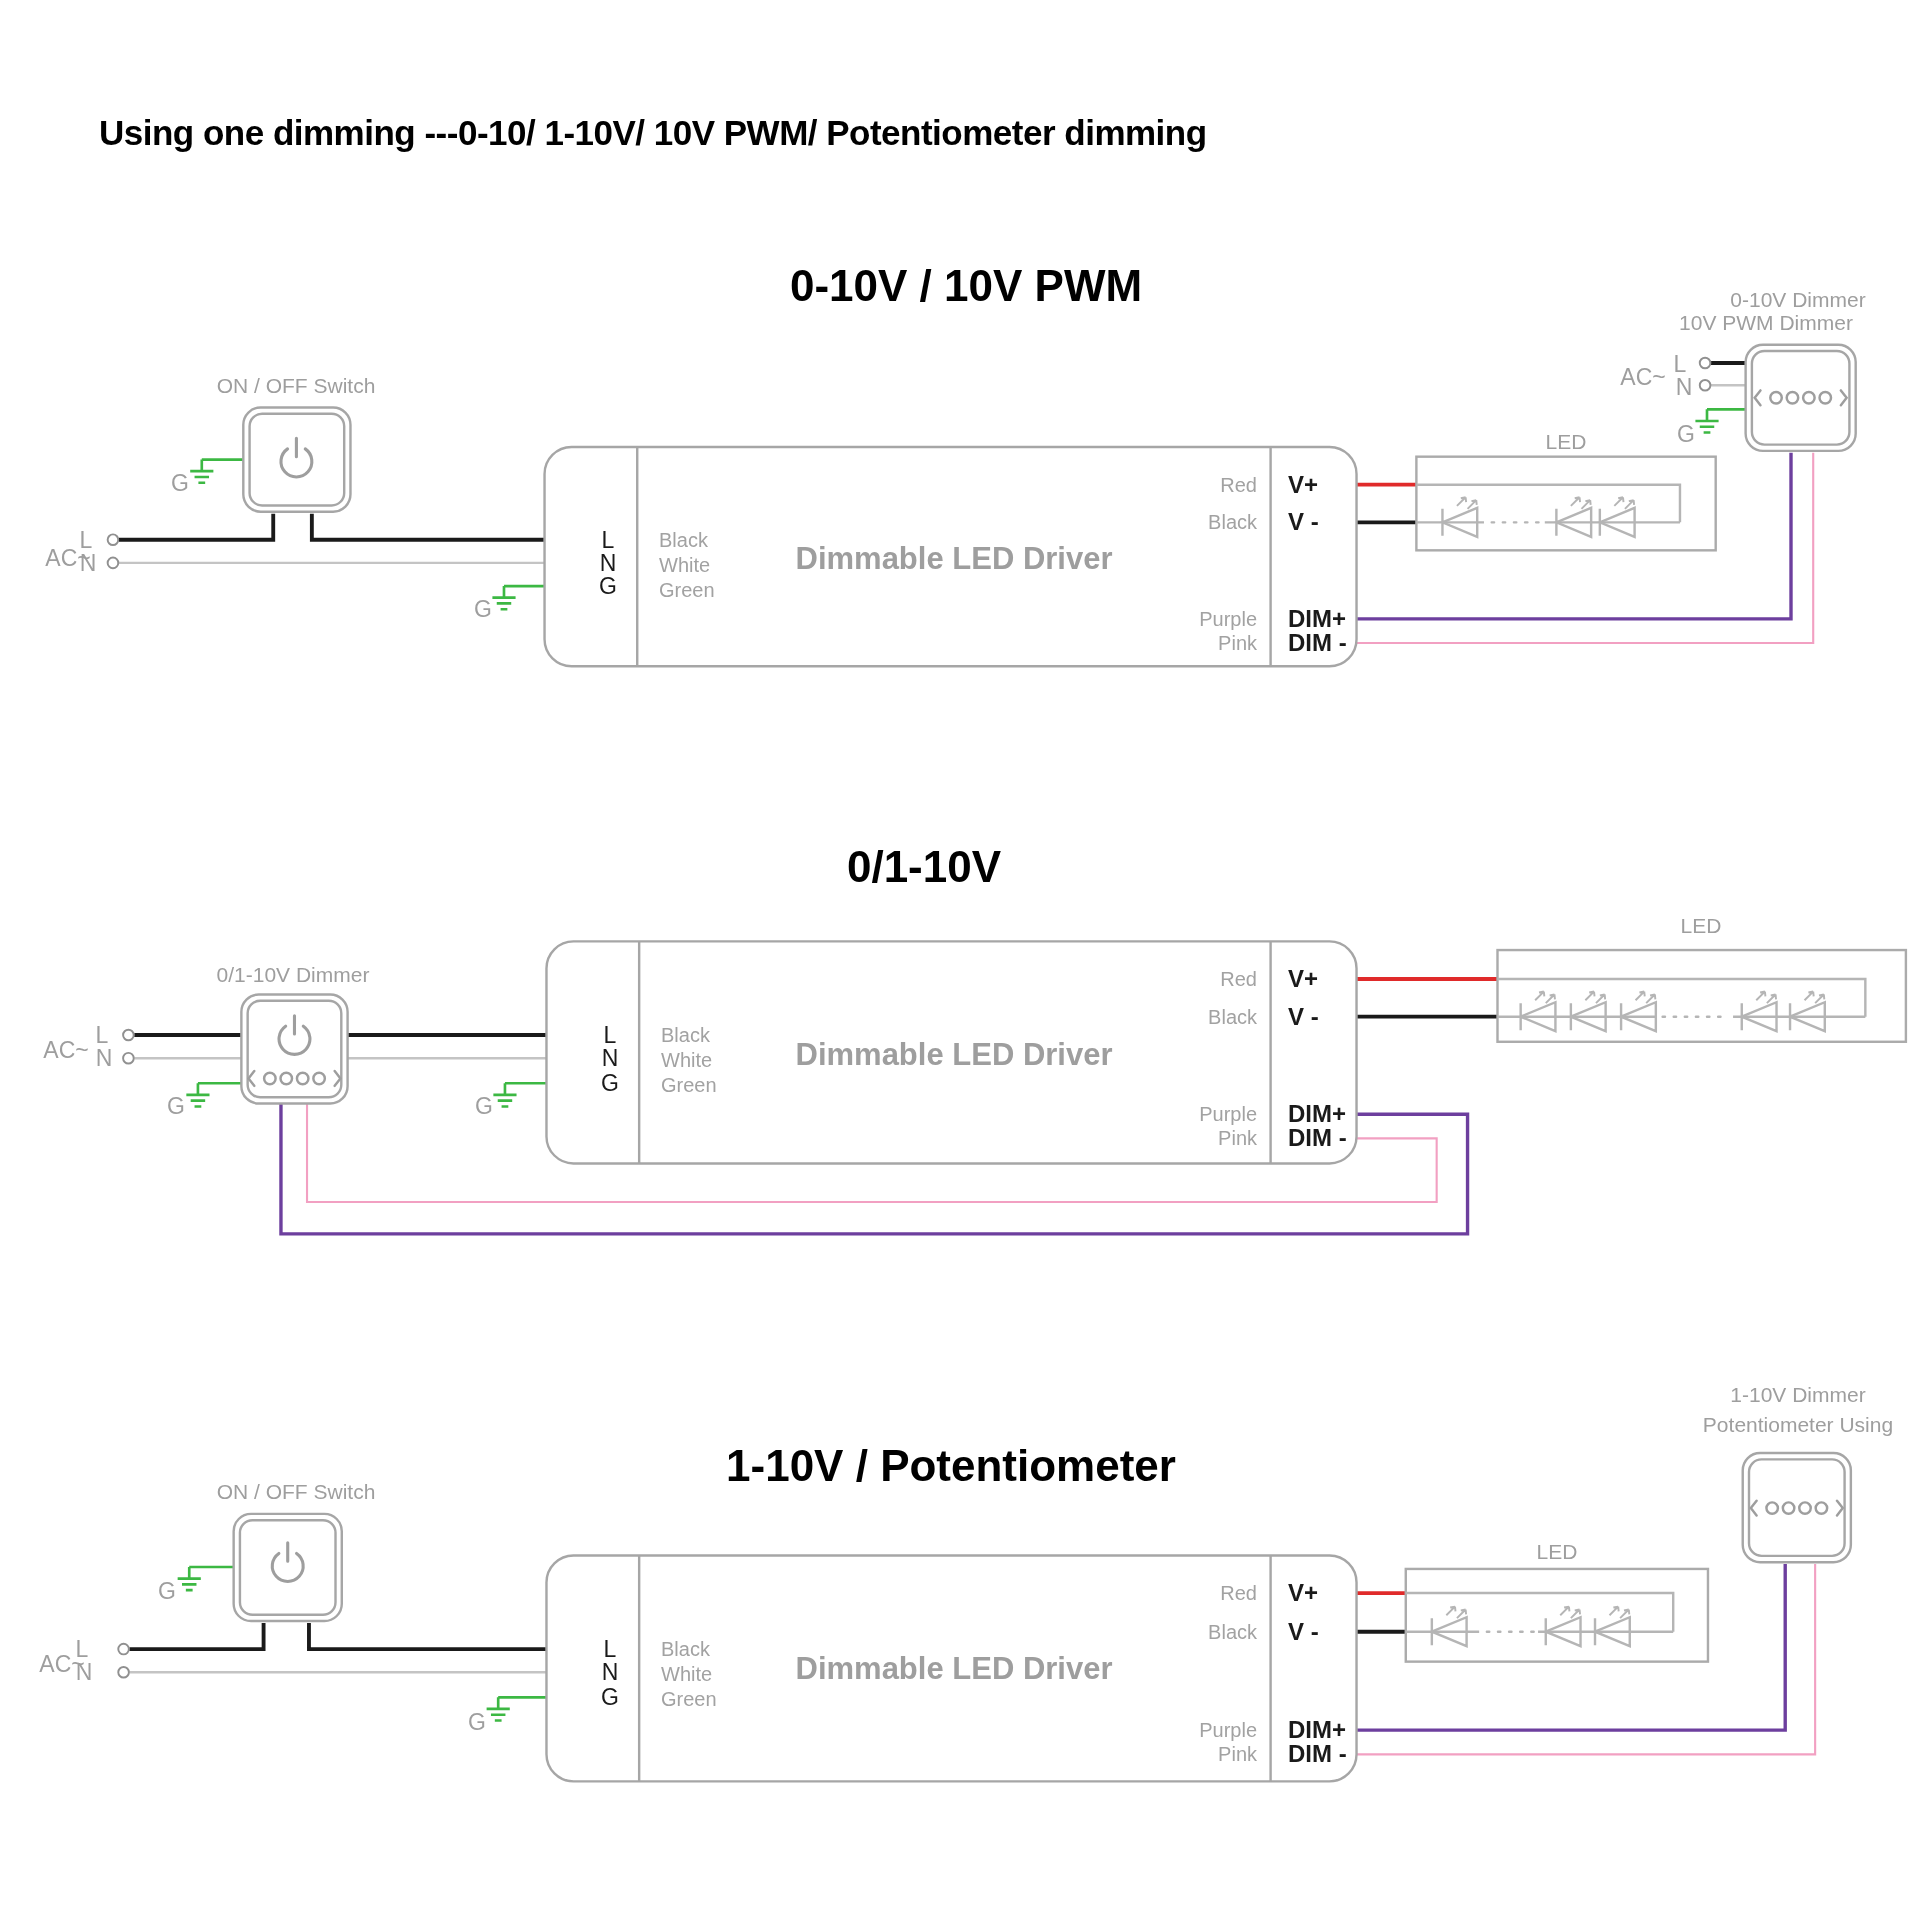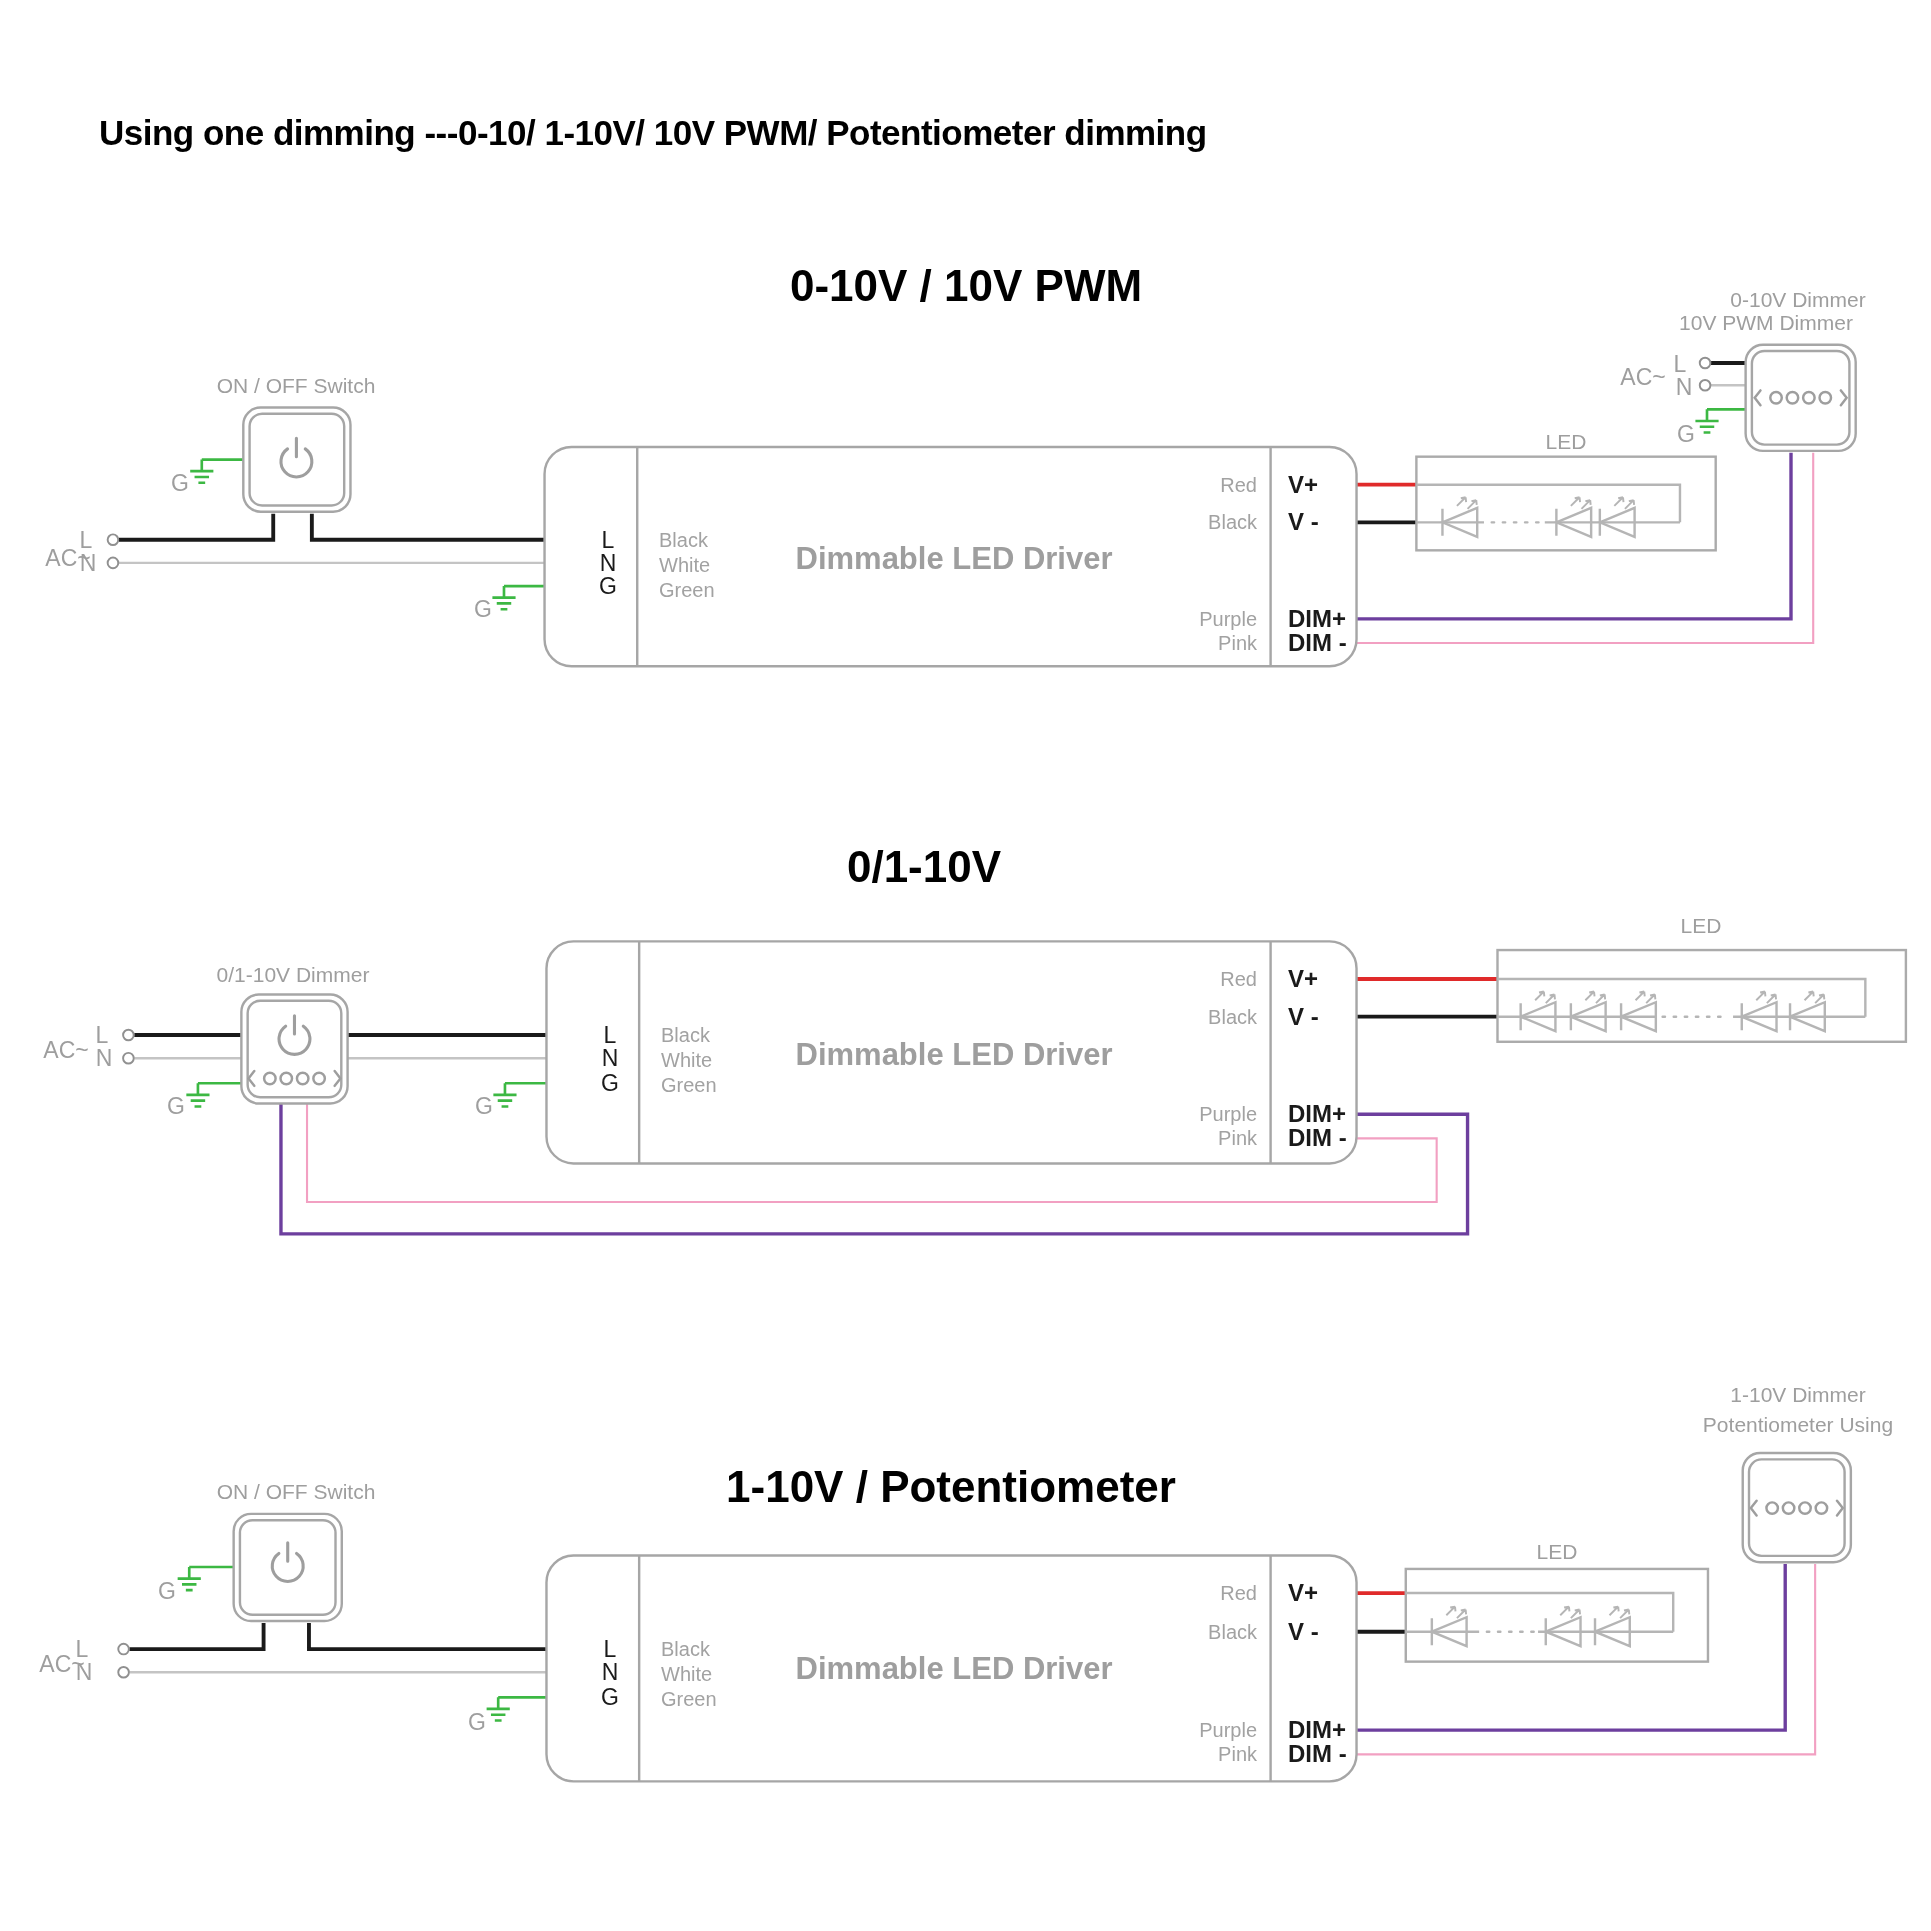--- a/index.html
+++ b/index.html
@@ -269,21 +269,21 @@
 <div class="t rr wirelabel" style="left:1257px;top:979px;">Red</div>
 <div class="t rr wirelabel" style="left:1257px;top:1017px;">Black</div>
 <div class="t rr wirelabel" style="left:1257px;top:1114px;">Purple</div>
 <div class="t rr wirelabel" style="left:1257px;top:1138px;">Pink</div>
 <div class="t ll term" style="left:1288px;top:979px;">V+</div>
 <div class="t ll term" style="left:1288px;top:1017px;">V -</div>
 <div class="t ll term" style="left:1288px;top:1114px;">DIM+</div>
 <div class="t ll term" style="left:1288px;top:1138px;">DIM -</div>
 <div class="t c glabel" style="left:1701px;top:925px;">LED</div>
 
-<div class="t c sec-title" style="left:951px;top:1466px;margin-top:21px;">1-10V / Potentiometer</div>
+<div class="t c sec-title" style="left:951px;top:1466px;">1-10V / Potentiometer</div>
 <div class="t c glabel" style="left:296px;top:1491px;">ON / OFF Switch</div>
 <div class="t c aclabel" style="left:62px;top:1664px;">AC~</div>
 <div class="t c aclabel" style="left:82px;top:1649px;">L</div>
 <div class="t c aclabel" style="left:84px;top:1672px;">N</div>
 <div class="t c aclabel" style="left:167px;top:1591px;">G</div>
 <div class="t c aclabel" style="left:477px;top:1722px;">G</div>
 <div class="t c lng" style="left:610px;top:1649px;">L</div>
 <div class="t c lng" style="left:610px;top:1672px;">N</div>
 <div class="t c lng" style="left:610px;top:1697px;">G</div>
 <div class="t ll bwg" style="left:661px;top:1649px;">Black</div>

